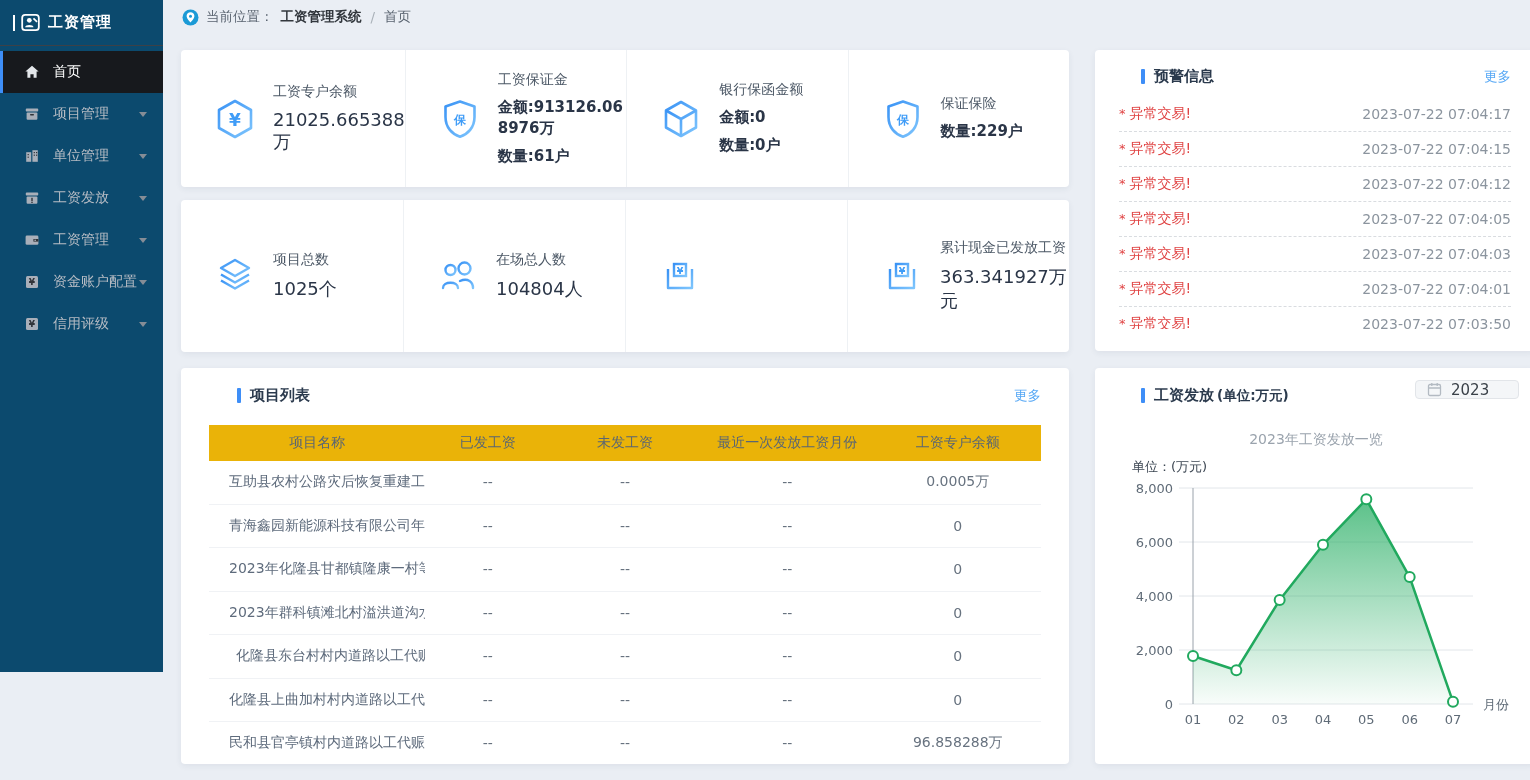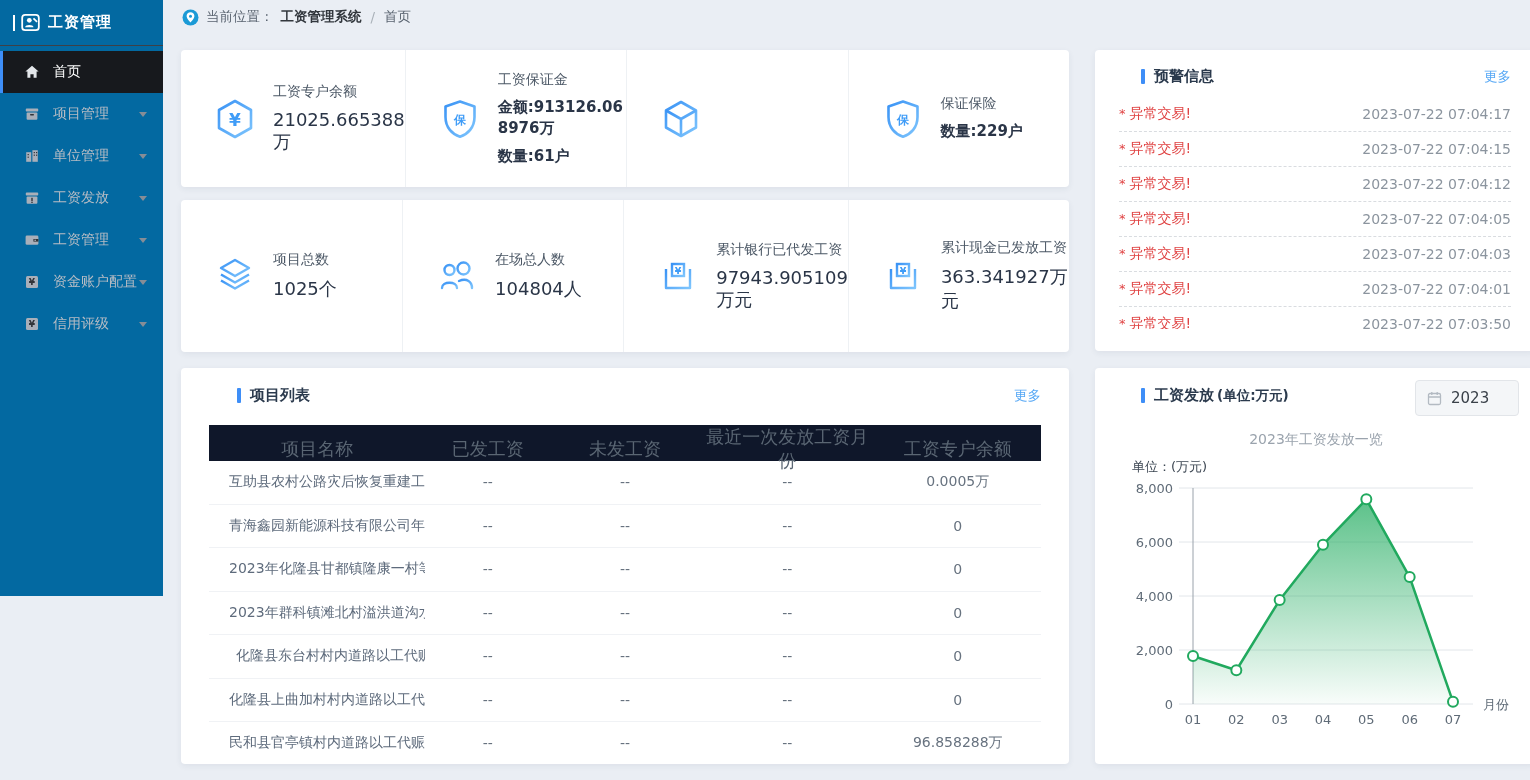--- a/index.html
+++ b/index.html
@@ -1,20 +1,20 @@
 <!DOCTYPE html>
 <html><head>
 <meta charset="utf-8">
 <style>
   * { margin:0; padding:0; box-sizing:border-box; }
   html,body { width:1530px; height:780px; overflow:hidden; }
   body { font-family:"DejaVu Sans","Liberation Sans",sans-serif; background:#eaeef4; display:flex; font-size:14px; color:#333; }
 
   
-  .sidebar { width:163px; height:596px; background:#0369a1; flex-shrink:0; }
+  .sidebar { width:163px; height:672px; background:#0c4a6e; flex-shrink:0; }
   .logo { height:46px; display:flex; align-items:center; padding-left:13px; border-bottom:1px solid #3d4147; }
   .logo-bar { width:2px; height:16px; background:#fff; margin-right:6px; }
   .logo-text { color:#fff; font-weight:bold; font-size:15px; margin-left:8px; letter-spacing:1px; }
   .menu { padding-top:5px; }
   .menu-item { height:42px; display:flex; align-items:center; padding-left:21px; color:#b7bcc4; cursor:pointer; position:relative; border-left:3px solid transparent; }
   .menu-item .mi-label { margin-left:13px; font-size:14px; }
   .menu-item.active { background:#17191d; color:#fff; border-left:3px solid #3e8ef7; }
   .menu-item .chev { position:absolute; right:16px; top:19px; width:0; height:0; border-left:4px solid transparent; border-right:4px solid transparent; border-top:5px solid #868d96; }
   .mi-icon { width:16px; height:16px; flex-shrink:0; }
 
@@ -47,38 +47,38 @@
   
   .sec-head { display:flex; align-items:center; }
   .sec-title { font-size:15px; font-weight:bold; color:#2b3a4d; display:flex; align-items:center;margin-left:28px; }
   .sec-title::before { content:""; width:4px; height:15px; background:#3e8ef7; border-radius:1px; margin-right:9px; display:inline-block; }
   .more-link { margin-left:auto; font-size:13.5px; color:#57a8f5; cursor:pointer; text-decoration:none; }
 
   
   .project-card { height:396px; padding:18px 28px 0 28px; overflow:hidden; }
   .table-clip { height:324px; overflow:hidden; margin-top:20px; }
   .prow { display:grid; grid-template-columns:26% 15% 18% 21% 20%; align-items:center; }
-  .prow.head { background:#0f172a; height:36px; color:#5a6673; font-size:18px; }
+  .prow.head { background:#eab308; height:36px; color:#5a6673; font-size:14px; }
   .prow.head > div { text-align:center; }
   .prow.body { height:43.5px; border-bottom:1px solid #f0f2f5; font-size:14px; color:#5e6b7c; cursor:pointer; }
   .pc-name { text-align:left; padding-left:20px; white-space:nowrap; overflow:hidden; }
   .pc-mid, .pc-bal { text-align:center; color:#67727f; }
 
   
   .alert-card { height:301px; padding:17px 24px 0 18px; overflow:hidden; margin-bottom:17px; }
   .alert-list { height:232px; overflow:hidden; margin-top:11px; padding-left:6px; }
   .alert-item { height:35px; display:flex; align-items:center; border-bottom:1px dashed #d9dce0; cursor:pointer; }
   .alert-text { color:#e04343; font-size:14px; }
   .alert-bullet { font-style:normal; color:#e04343; margin-right:4px; font-size:13px; }
   .alert-time { margin-left:auto; color:#8b949e; font-size:14px; }
 
   
   .chart-card { height:396px; padding:18px 16px 0 18px; position:relative; overflow:hidden; }
   .chart-sub { font-weight:bold; font-size:13.5px; color:#2b3a4d; margin-left:3px; }
-  .year-box { position:absolute; top:12px; right:16px; width:104px; height:36px; background:#f4f6f8; border:1px solid #e2e5e9; border-radius:4px; display:flex; align-items:center; padding-left:11px; gap:9px; cursor:pointer; }
+  .year-box { position:absolute; top:12px; right:16px; width:104px; height:19px; background:#f4f6f8; border:1px solid #e2e5e9; border-radius:4px; display:flex; align-items:center; padding-left:11px; gap:9px; cursor:pointer; }
   .year-val { font-size:15px; color:#3a4149; }
   .chart-title { text-align:center; font-size:14px; color:#9aa3ad; margin-top:26px; }
   .unit-label { font-size:13px; color:#3c4652; margin:9px 0 0 19px; }
   .chart-svg-wrap { margin-left:16px; margin-top:2px; }
 </style>
 </head>
 <body>
 
 <svg width="0" height="0" style="position:absolute" aria-hidden="true">
   <defs>
@@ -210,20 +210,25 @@
             <div class="stat-title">工资保证金</div>
             <div class="stat-line">金额:913126.068976万</div>
             <div class="stat-line">数量:61户</div>
           </div>
         </div>
         <div class="stat-cell">
           <svg class="stat-icon" viewBox="0 0 42 42">
             <polygon points="21,4 36,12.5 36,29.5 21,38 6,29.5 6,12.5" fill="none" stroke="url(#bluegrad)" stroke-width="2.6" stroke-linejoin="round"></polygon>
             <path d="M6 12.5 L21 21 L36 12.5 M21 21 V38" fill="none" stroke="url(#bluegrad)" stroke-width="2.6" stroke-linejoin="round"></path>
           </svg>
+          <div class="stat-text wrap">
+            <div class="stat-title">银行保函金额</div>
+            <div class="stat-line">金额:0</div>
+            <div class="stat-line">数量:0户</div>
+          </div>
         </div>
         <div class="stat-cell">
           <svg class="stat-icon" viewBox="0 0 42 42">
             <path d="M21 3.5 L35.5 8.5 V19 C35.5 29.5 28.8 36.2 21 38.8 C13.2 36.2 6.5 29.5 6.5 19 V8.5 Z" fill="none" stroke="url(#bluegrad)" stroke-width="2.6" stroke-linejoin="round"></path>
             <text x="21" y="25.5" font-size="12" font-weight="bold" fill="#3f9cf7" text-anchor="middle">保</text>
           </svg>
           <div class="stat-text wrap">
             <div class="stat-title">保证保险</div>
             <div class="stat-line">数量:229户</div>
           </div>
@@ -254,24 +259,20 @@
             <div class="stat-big">104804人</div>
           </div>
         </div>
         <div class="stat-cell">
           <svg class="stat-icon" viewBox="0 0 42 42">
             <path d="M9 14 V33 H33 V14" fill="none" stroke="url(#bluegrad)" stroke-width="2.4" stroke-linejoin="round"></path>
             <rect x="15" y="9" width="12" height="12" fill="none" stroke="url(#bluegrad)" stroke-width="2.4"></rect>
             <text x="21" y="18.8" font-size="9.5" font-weight="bold" fill="#3f9cf7" text-anchor="middle">¥</text>
             <line x1="9" y1="26" x2="33" y2="26" stroke="url(#bluegrad)" stroke-width="2.4"></line>
           </svg>
-          <div class="stat-text">
-            <div class="stat-title">累计银行已代发工资</div>
-            <div class="stat-big">97943.905109万元</div>
-          </div>
         </div>
         <div class="stat-cell">
           <svg class="stat-icon" viewBox="0 0 42 42">
             <path d="M9 14 V33 H33 V14" fill="none" stroke="url(#bluegrad)" stroke-width="2.4" stroke-linejoin="round"></path>
             <rect x="15" y="9" width="12" height="12" fill="none" stroke="url(#bluegrad)" stroke-width="2.4"></rect>
             <text x="21" y="18.8" font-size="9.5" font-weight="bold" fill="#3f9cf7" text-anchor="middle">¥</text>
             <line x1="9" y1="26" x2="33" y2="26" stroke="url(#bluegrad)" stroke-width="2.4"></line>
           </svg>
           <div class="stat-text">
             <div class="stat-title">累计现金已发放工资</div>

